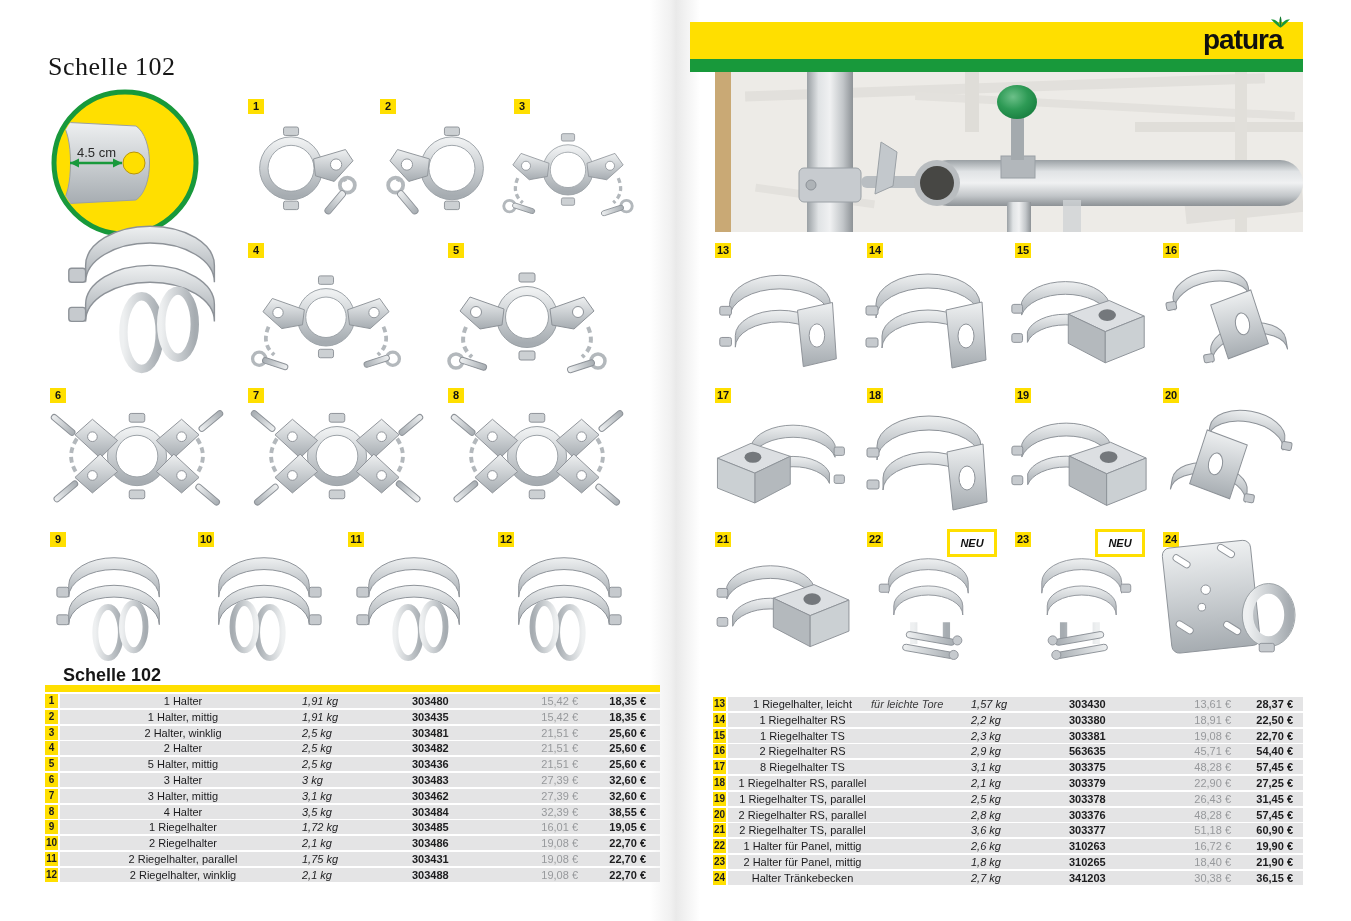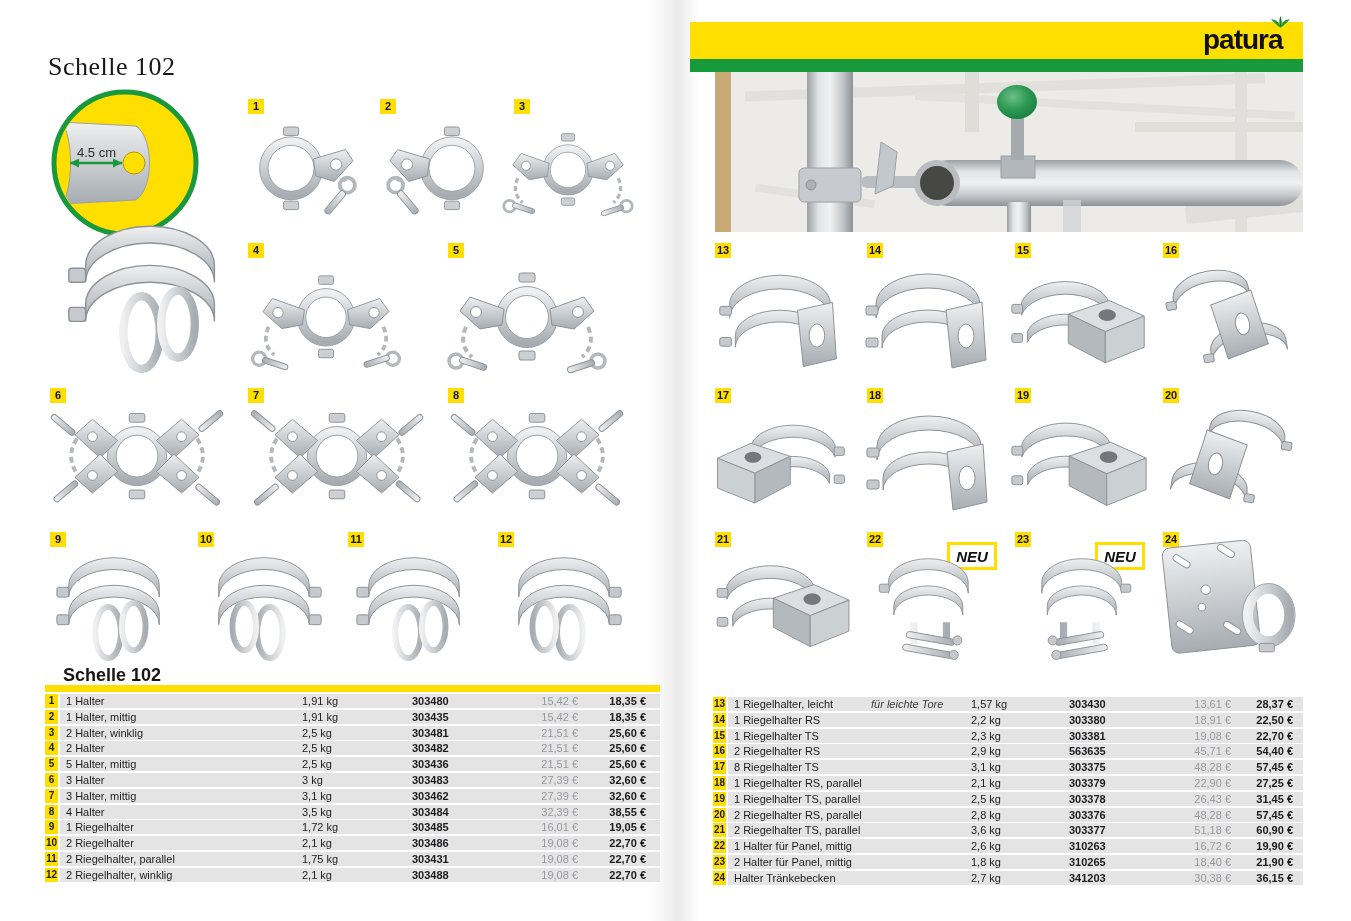--- a/index.html
+++ b/index.html
@@ -26,37 +26,37 @@
 
   
   .pnum{position:absolute;min-width:12px;height:15px;padding:0 2px;background:#ffdf00;
     color:#141414;font-weight:bold;font-size:11px;line-height:15px;text-align:center;}
   .pimg{position:absolute;}
   .flip{transform:scaleX(-1);}
 
   
   .neu{position:absolute;width:44px;height:22px;background:#ffffff;border:3px solid #ffdf00;
     display:flex;align-items:center;justify-content:center;font-weight:bold;font-style:italic;
-    font-size:15px;color:#111;margin-top:13px;}
+    font-size:11px;color:#111;}
 
   
   .sec-head{position:absolute;height:30px;}
   .sec-bar{position:absolute;left:0;bottom:0;width:100%;height:7px;background:#ffdf00;}
   .sec-title{position:relative;z-index:2;margin-left:18px;font-size:18px;font-weight:bold;color:#161616;line-height:26px;}
 
   
   .ptable{position:absolute;}
   .trow{display:grid;height:14px;margin-bottom:1.8px;font-size:11px;line-height:14px;}
   .ltrow{grid-template-columns:15px 240px 112px 90px 76px 82px;}
   .rtrow{grid-template-columns:15px 143px 98px 100px 96px 66px 76px;}
   .cell{background:#e4e4e5;white-space:nowrap;overflow:hidden;}
   .c-badge{background:#ffdf00;width:13px;font-weight:bold;text-align:center;font-size:10px;}
-  .c-name{padding-left:6px;}
+  .c-name{padding-left:6px;text-align:center;}
   .c-note{color:#3a3a3c;font-style:italic;}
-  .c-weight{padding-left:2px;}
+  .c-weight{padding-left:2px;font-style:italic;}
   .c-art{text-align:left;font-weight:bold;}
   .c-p1{text-align:right;color:#97999c;}
   .c-p2{text-align:right;font-weight:bold;padding-right:14px;}
 
   .footnote{position:absolute;left:731px;top:886px;width:578px;font-family:"Liberation Serif",serif;
     font-size:12.5px;line-height:15px;color:#151515;}
 
   .side-text{position:absolute;left:1318px;top:397px;width:112px;height:22px;
     transform:rotate(-90deg);transform-origin:0 0;font-size:8.5px;line-height:10px;
     color:#8a8a8a;text-align:center;}

